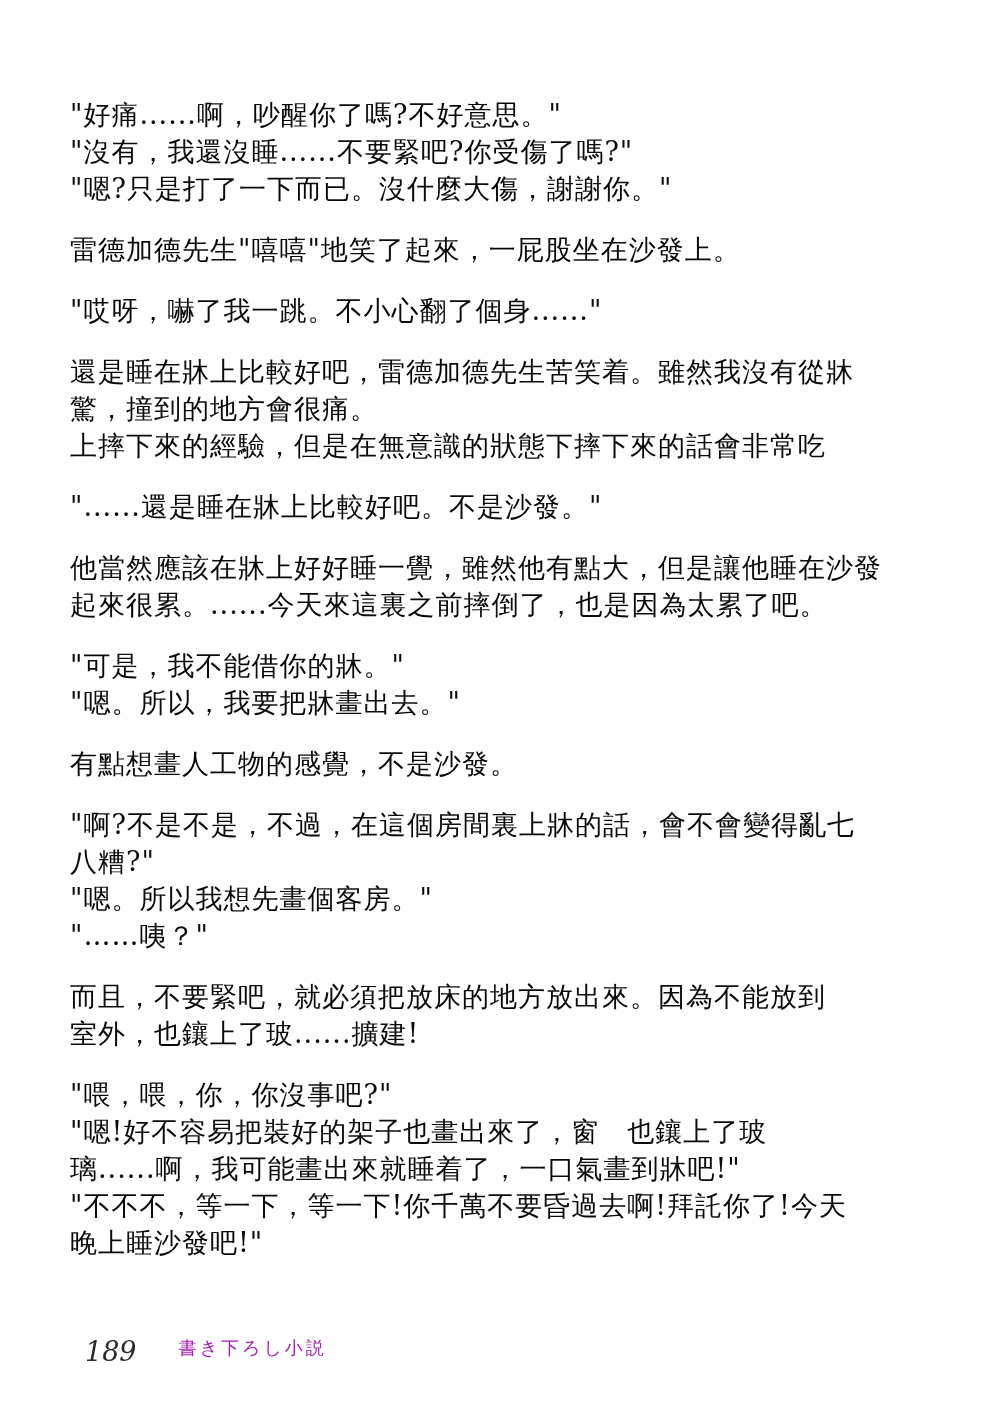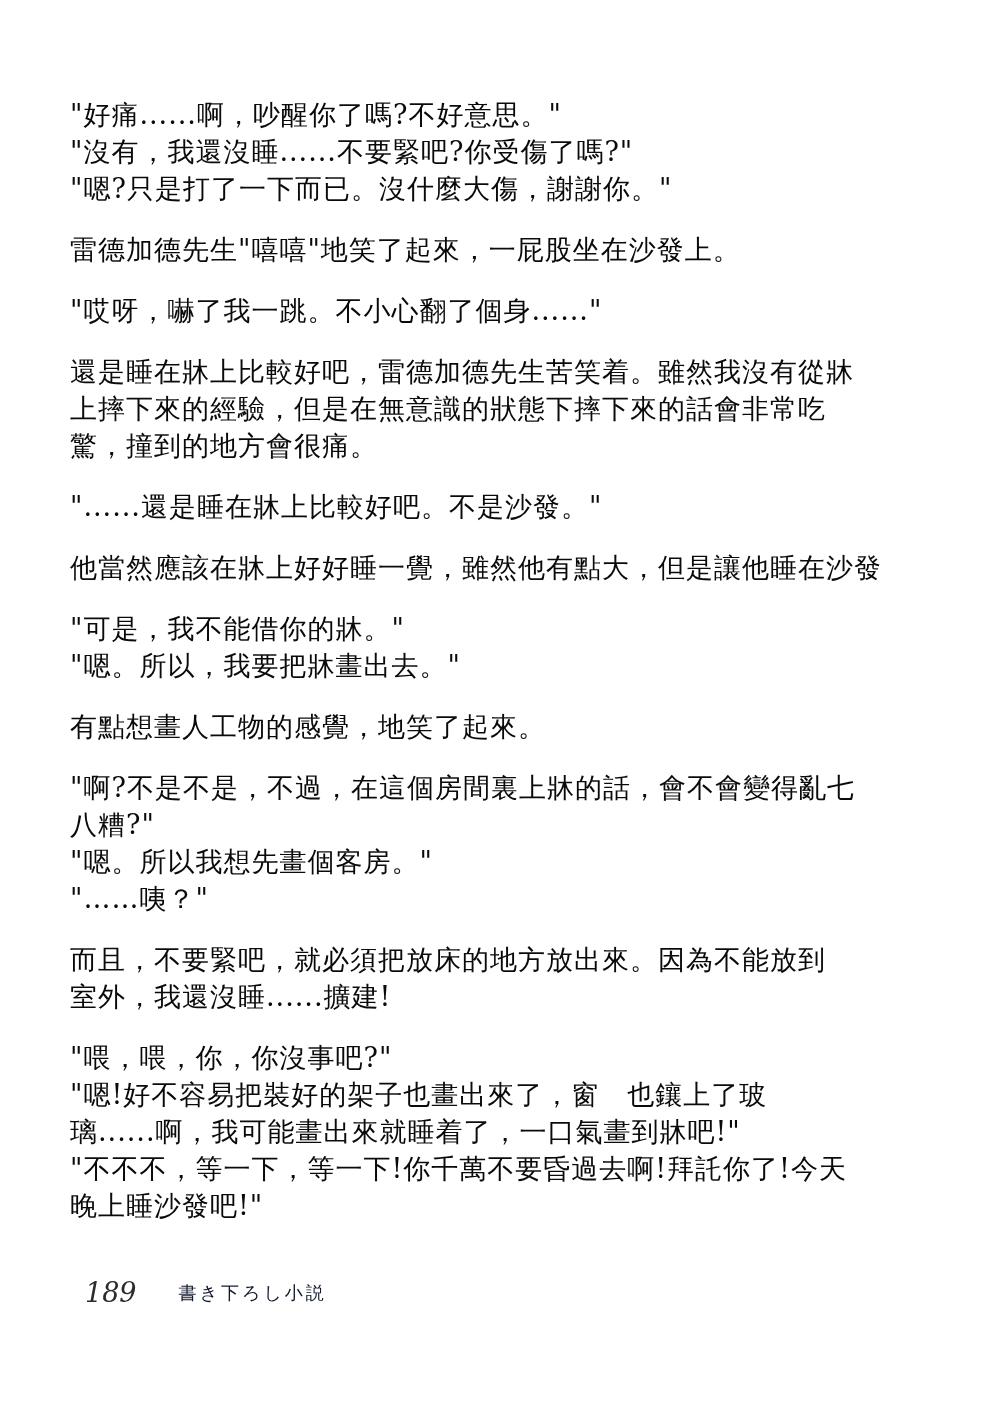--- a/index.html
+++ b/index.html
@@ -31,35 +31,35 @@
   .line {
     font-size: 27px;
     line-height: 37px;
     color: #0a0a0a;
     letter-spacing: 1px;
     white-space: pre;
   }
   .footer {
     position: absolute;
     left: 85px;
-    top: 1277px;
+    top: 1336px;
     display: flex;
-    align-items: center;
+    align-items: flex-start;
   }
   .page-num {
     font-family: "DejaVu Serif", "Liberation Serif", serif;
     font-style: italic;
     font-size: 27px;
     color: #2b2b2b;
   }
   .section-label {
     font-family: "DejaVu Sans", "Liberation Sans", sans-serif;
     font-size: 18px;
     letter-spacing: 3px;
-    color: #0f172a;
+    color: #a21caf;
     margin-left: 42px;
   }
 </style>
 </head>
 <body>
 
 <div class="page">
   <div class="content">
 
     <div class="block">
@@ -71,51 +71,52 @@
     <div class="block">
       <div class="line">雷德加德先生"嘻嘻"地笑了起來，一屁股坐在沙發上。</div>
     </div>
 
     <div class="block">
       <div class="line">"哎呀，嚇了我一跳。不小心翻了個身......"</div>
     </div>
 
     <div class="block">
       <div class="line">還是睡在牀上比較好吧，雷德加德先生苦笑着。雖然我沒有從牀</div>
+      <div class="line">驚，撞到的地方會很痛。</div>
       <div class="line">上摔下來的經驗，但是在無意識的狀態下摔下來的話會非常吃</div>
-      <div class="line">驚，撞到的地方會很痛。</div>
     </div>
 
     <div class="block">
       <div class="line">"......還是睡在牀上比較好吧。不是沙發。"</div>
     </div>
 
     <div class="block">
       <div class="line">他當然應該在牀上好好睡一覺，雖然他有點大，但是讓他睡在沙發</div>
+      <div class="line">起來很累。......今天來這裏之前摔倒了，也是因為太累了吧。</div>
     </div>
 
     <div class="block">
       <div class="line">"可是，我不能借你的牀。"</div>
       <div class="line">"嗯。所以，我要把牀畫出去。"</div>
     </div>
 
     <div class="block">
-      <div class="line">有點想畫人工物的感覺，地笑了起來。</div>
+      <div class="line">有點想畫人工物的感覺，不是沙發。</div>
     </div>
 
     <div class="block">
       <div class="line">"啊?不是不是，不過，在這個房間裏上牀的話，會不會變得亂七</div>
       <div class="line">八糟?"</div>
       <div class="line">"嗯。所以我想先畫個客房。"</div>
       <div class="line">"……咦？"</div>
     </div>
 
     <div class="block">
       <div class="line">而且，不要緊吧，就必須把放床的地方放出來。因為不能放到</div>
-      <div class="line">室外，我還沒睡......擴建!</div>
+      <div class="line">室外，也鑲上了玻......擴建!</div>
     </div>
 
     <div class="block">
       <div class="line">"喂，喂，你，你沒事吧?"</div>
       <div class="line">"嗯!好不容易把裝好的架子也畫出來了，窗　也鑲上了玻</div>
       <div class="line">璃......啊，我可能畫出來就睡着了，一口氣畫到牀吧!"</div>
       <div class="line">"不不不，等一下，等一下!你千萬不要昏過去啊!拜託你了!今天</div>
       <div class="line">晚上睡沙發吧!"</div>
     </div>
 

